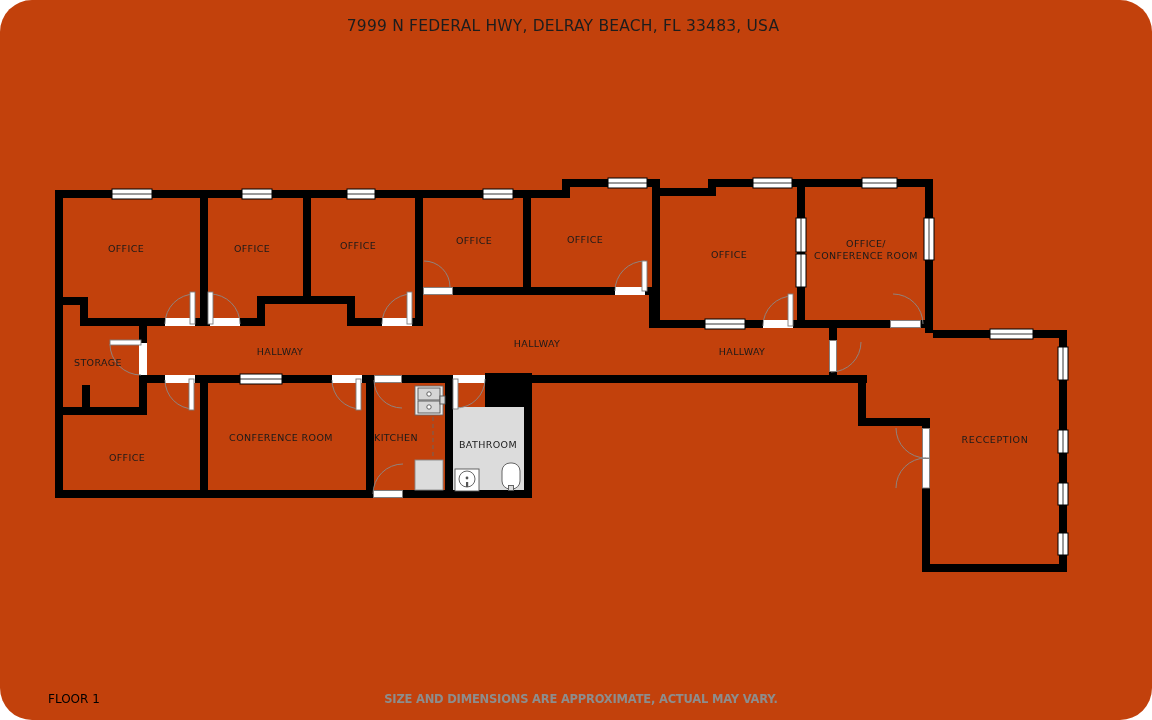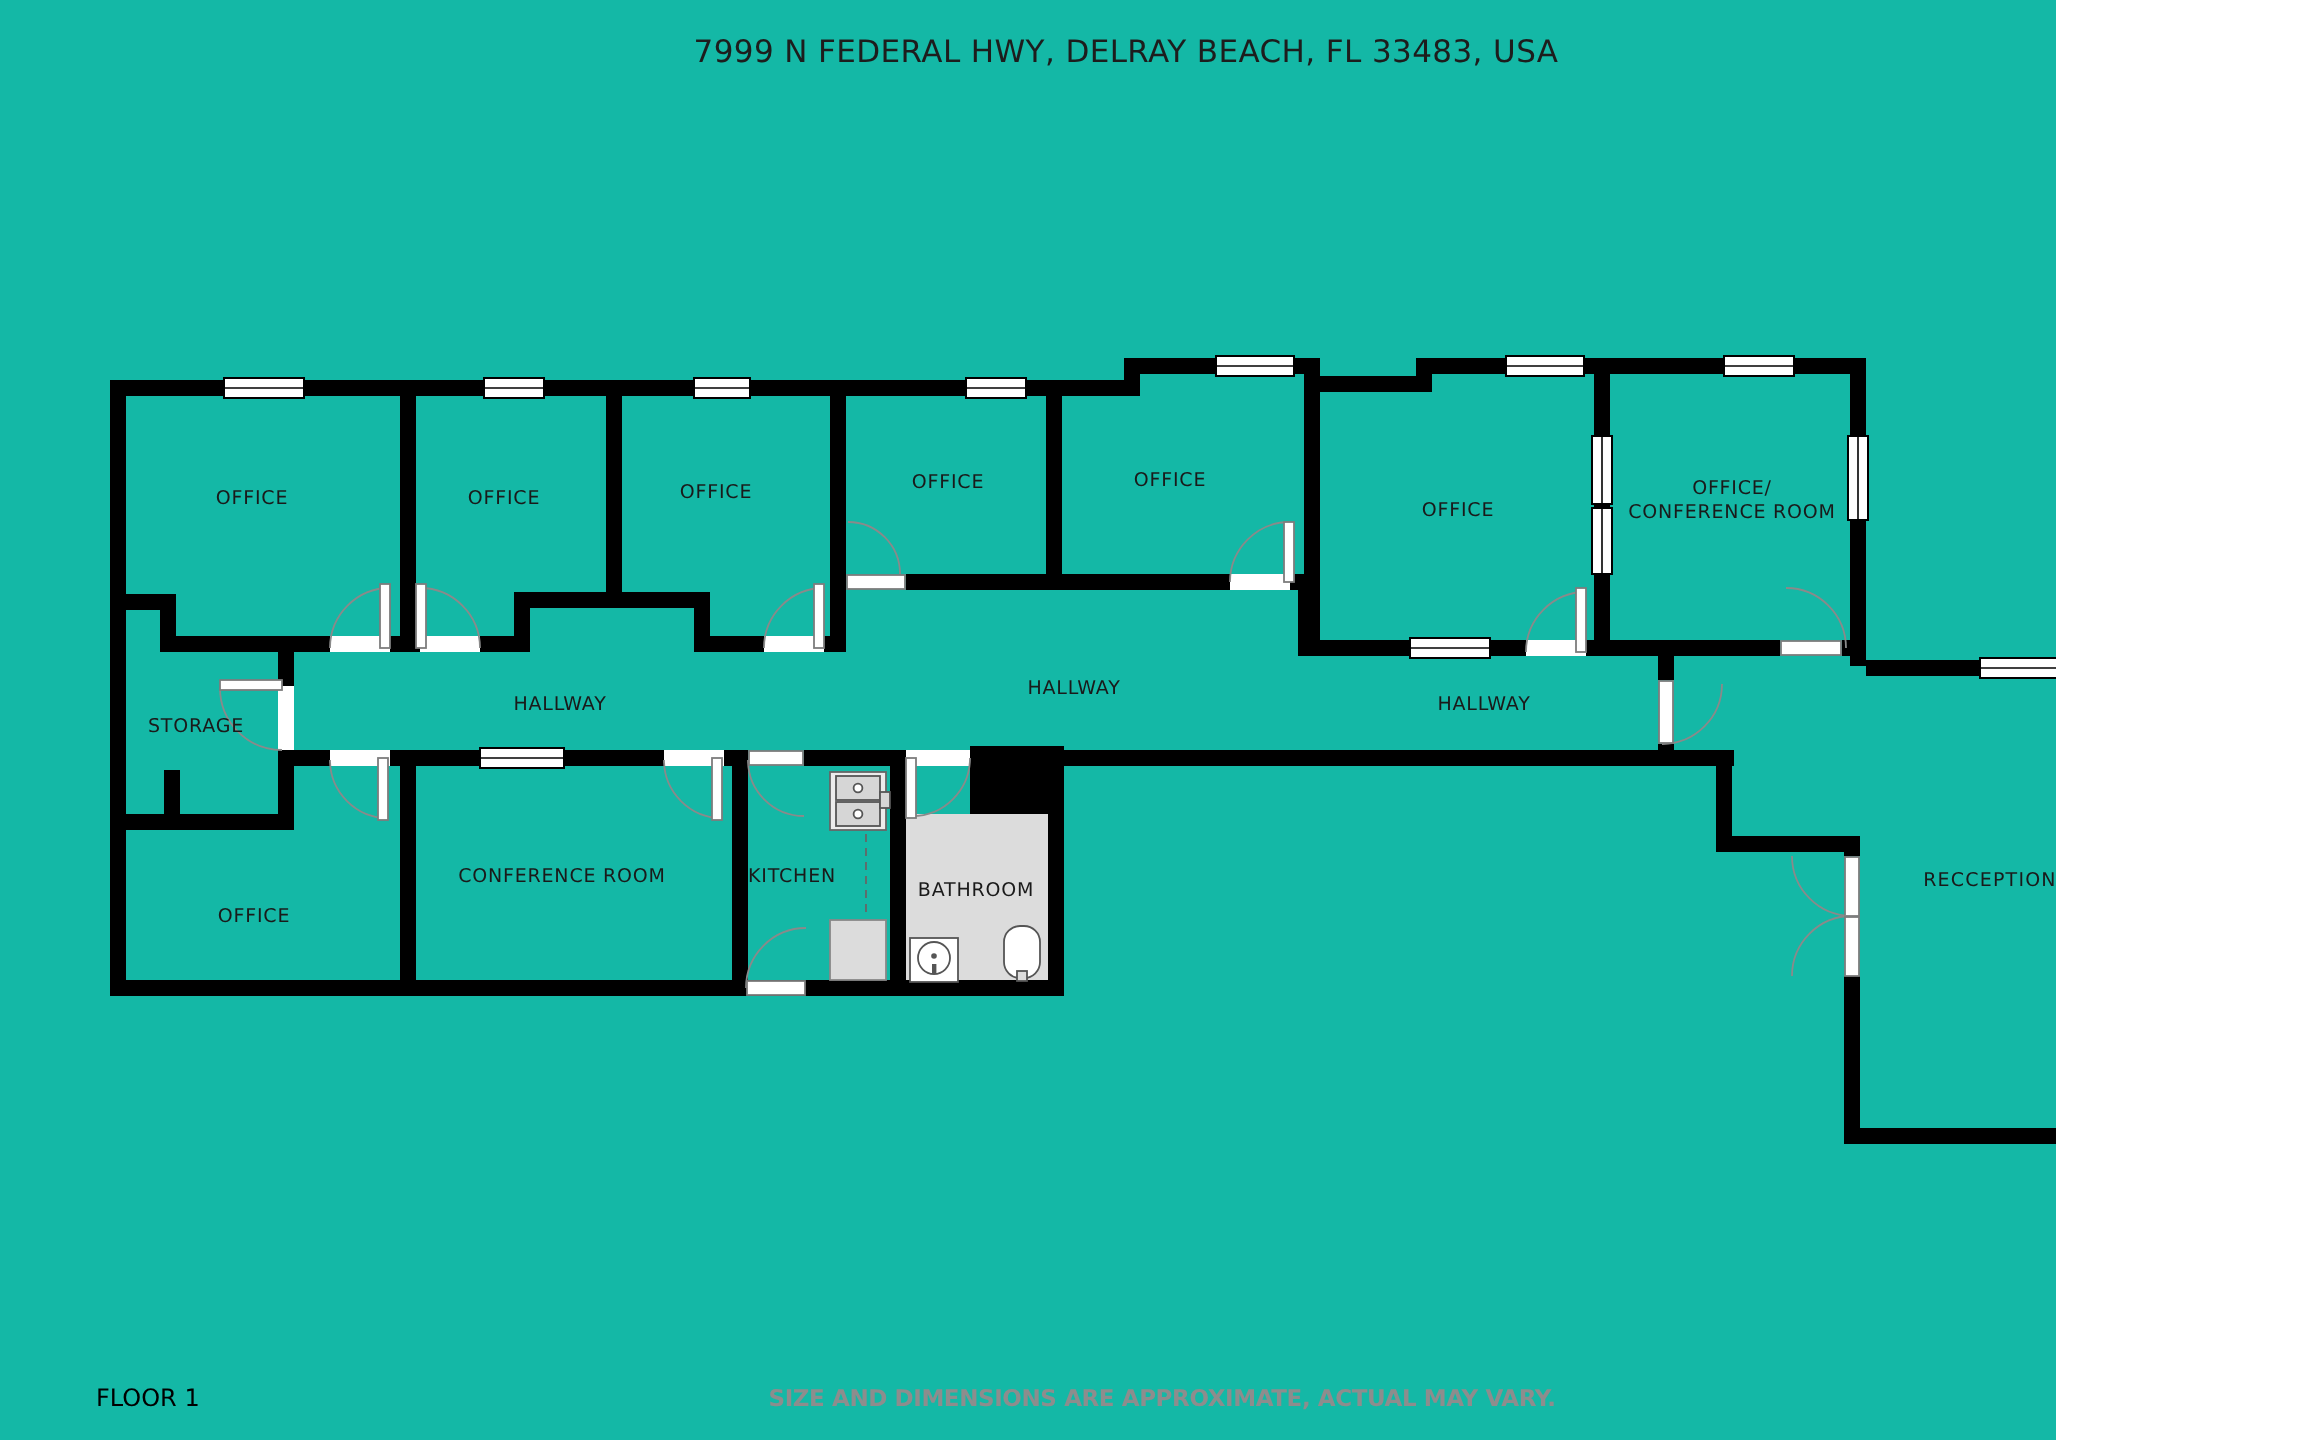--- a/index.html
+++ b/index.html
@@ -1,17 +1,17 @@
 <!DOCTYPE html>
 <html><head>
 <meta charset="utf-8">
 <style>
   html,body{margin:0;padding:0;background:#fff;}
-  .page{position:relative;width:1028px;height:720px;background:#14b8a6;overflow:hidden;
-        font-family:"DejaVu Sans",sans-serif;}
+  .page{position:relative;width:1152px;height:720px;background:#c2410c;overflow:hidden;
+        font-family:"DejaVu Sans",sans-serif;border-radius:32px;}
   svg text{font-family:"DejaVu Sans",sans-serif;}
   .w{fill:#000000;}
   .win{fill:#ffffff;stroke:#000000;stroke-width:1;}
   .winl{stroke:#000000;stroke-width:0.8;}
   .gap{fill:#ffffff;}
   .leaf{fill:#ffffff;stroke:#7d7d7d;stroke-width:0.9;}
   .arc{fill:none;stroke:#8a8a8a;stroke-width:0.9;}
   .lbl{font-size:9.5px;fill:#1a1a1a;letter-spacing:0.4px;text-anchor:middle;}
   .title{font-size:15.5px;fill:#1d1d1d;letter-spacing:0.2px;text-anchor:middle;}
   .floorlbl{font-size:12px;fill:#000000;}

